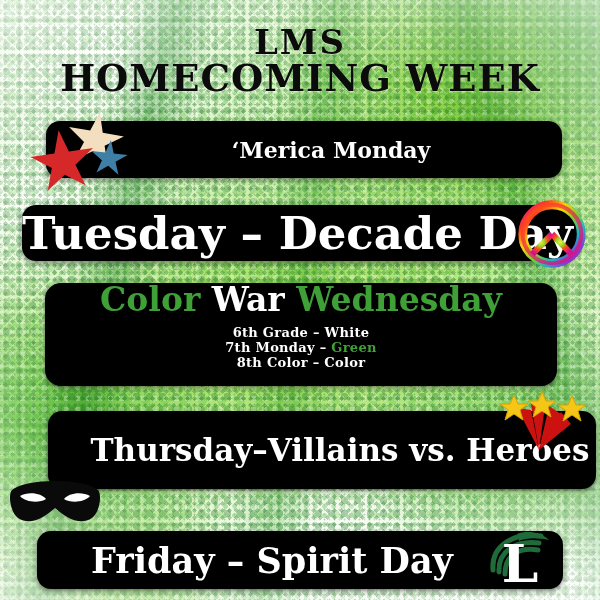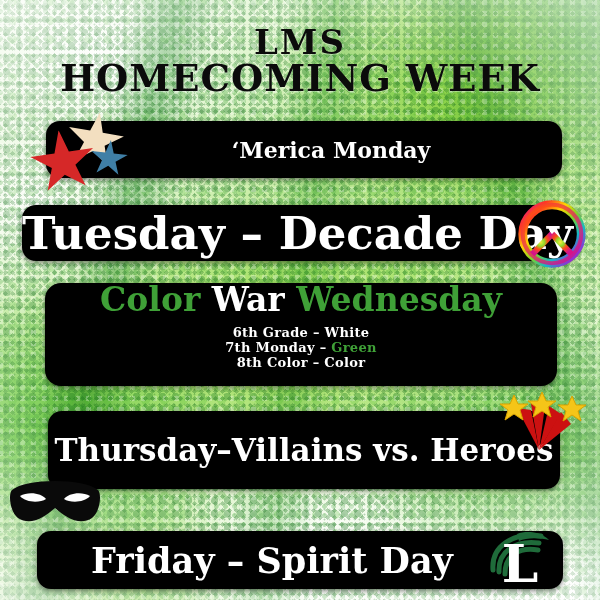--- a/index.html
+++ b/index.html
@@ -97,21 +97,21 @@
   }
   .wed-title .g{color:#3fa037;}
   .wed-title .w{color:#ffffff;}
   .wed-list{display:flex;flex-direction:column;align-items:center;gap:0;}
   .wed-line{
     font-family:"DejaVu Serif","Liberation Serif",serif;font-weight:700;
     font-size:13px;line-height:15px;color:#ffffff;letter-spacing:.3px;white-space:nowrap;
   }
   .wed-line .green{color:#3fa037;}
 
-  #row-thursday{left:48px;top:411px;width:512px;height:78px;}
+  #row-thursday{left:48px;top:411px;width:512px;height:78px;padding-left:36px;}
   #row-thursday .bar-text{font-size:31px;}
 
   #row-friday{left:37px;top:531px;width:526px;height:58px;}
   #row-friday .bar-text{font-size:35px;padding-right:56px;}
 
   
   .deco{position:absolute;z-index:7;pointer-events:none;}
 
   
   #stars-monday{left:28px;top:112px;width:120px;height:72px;}

